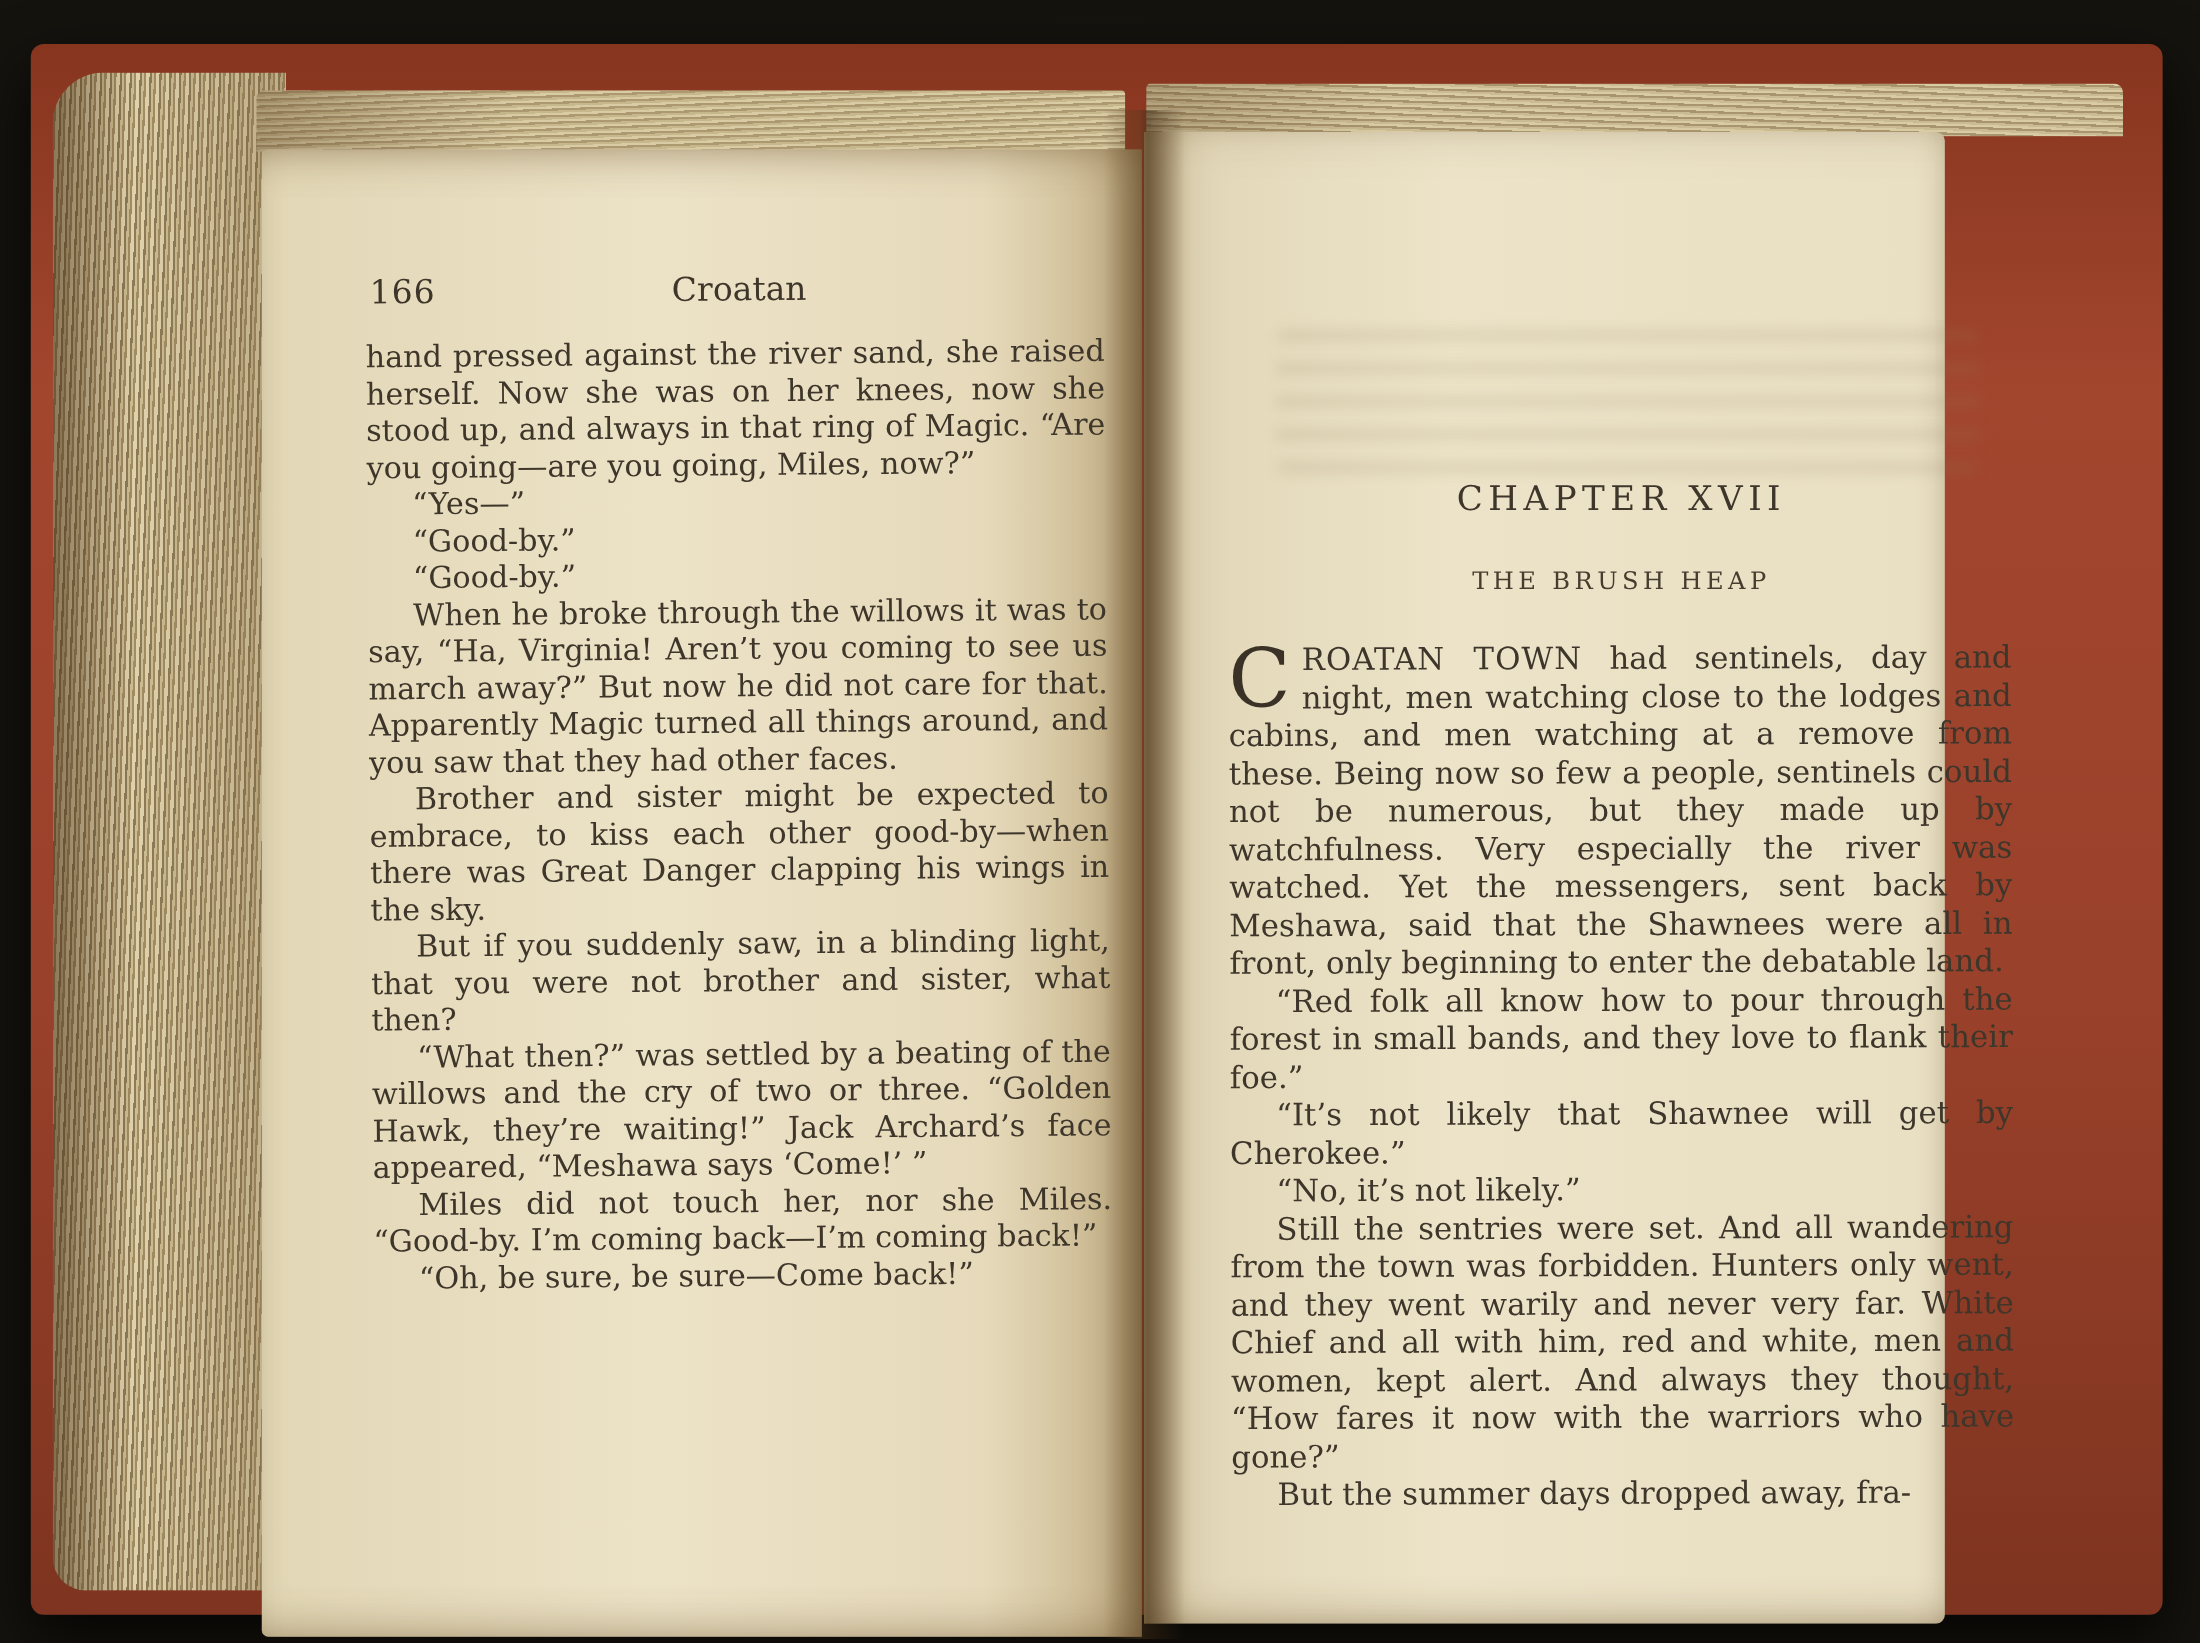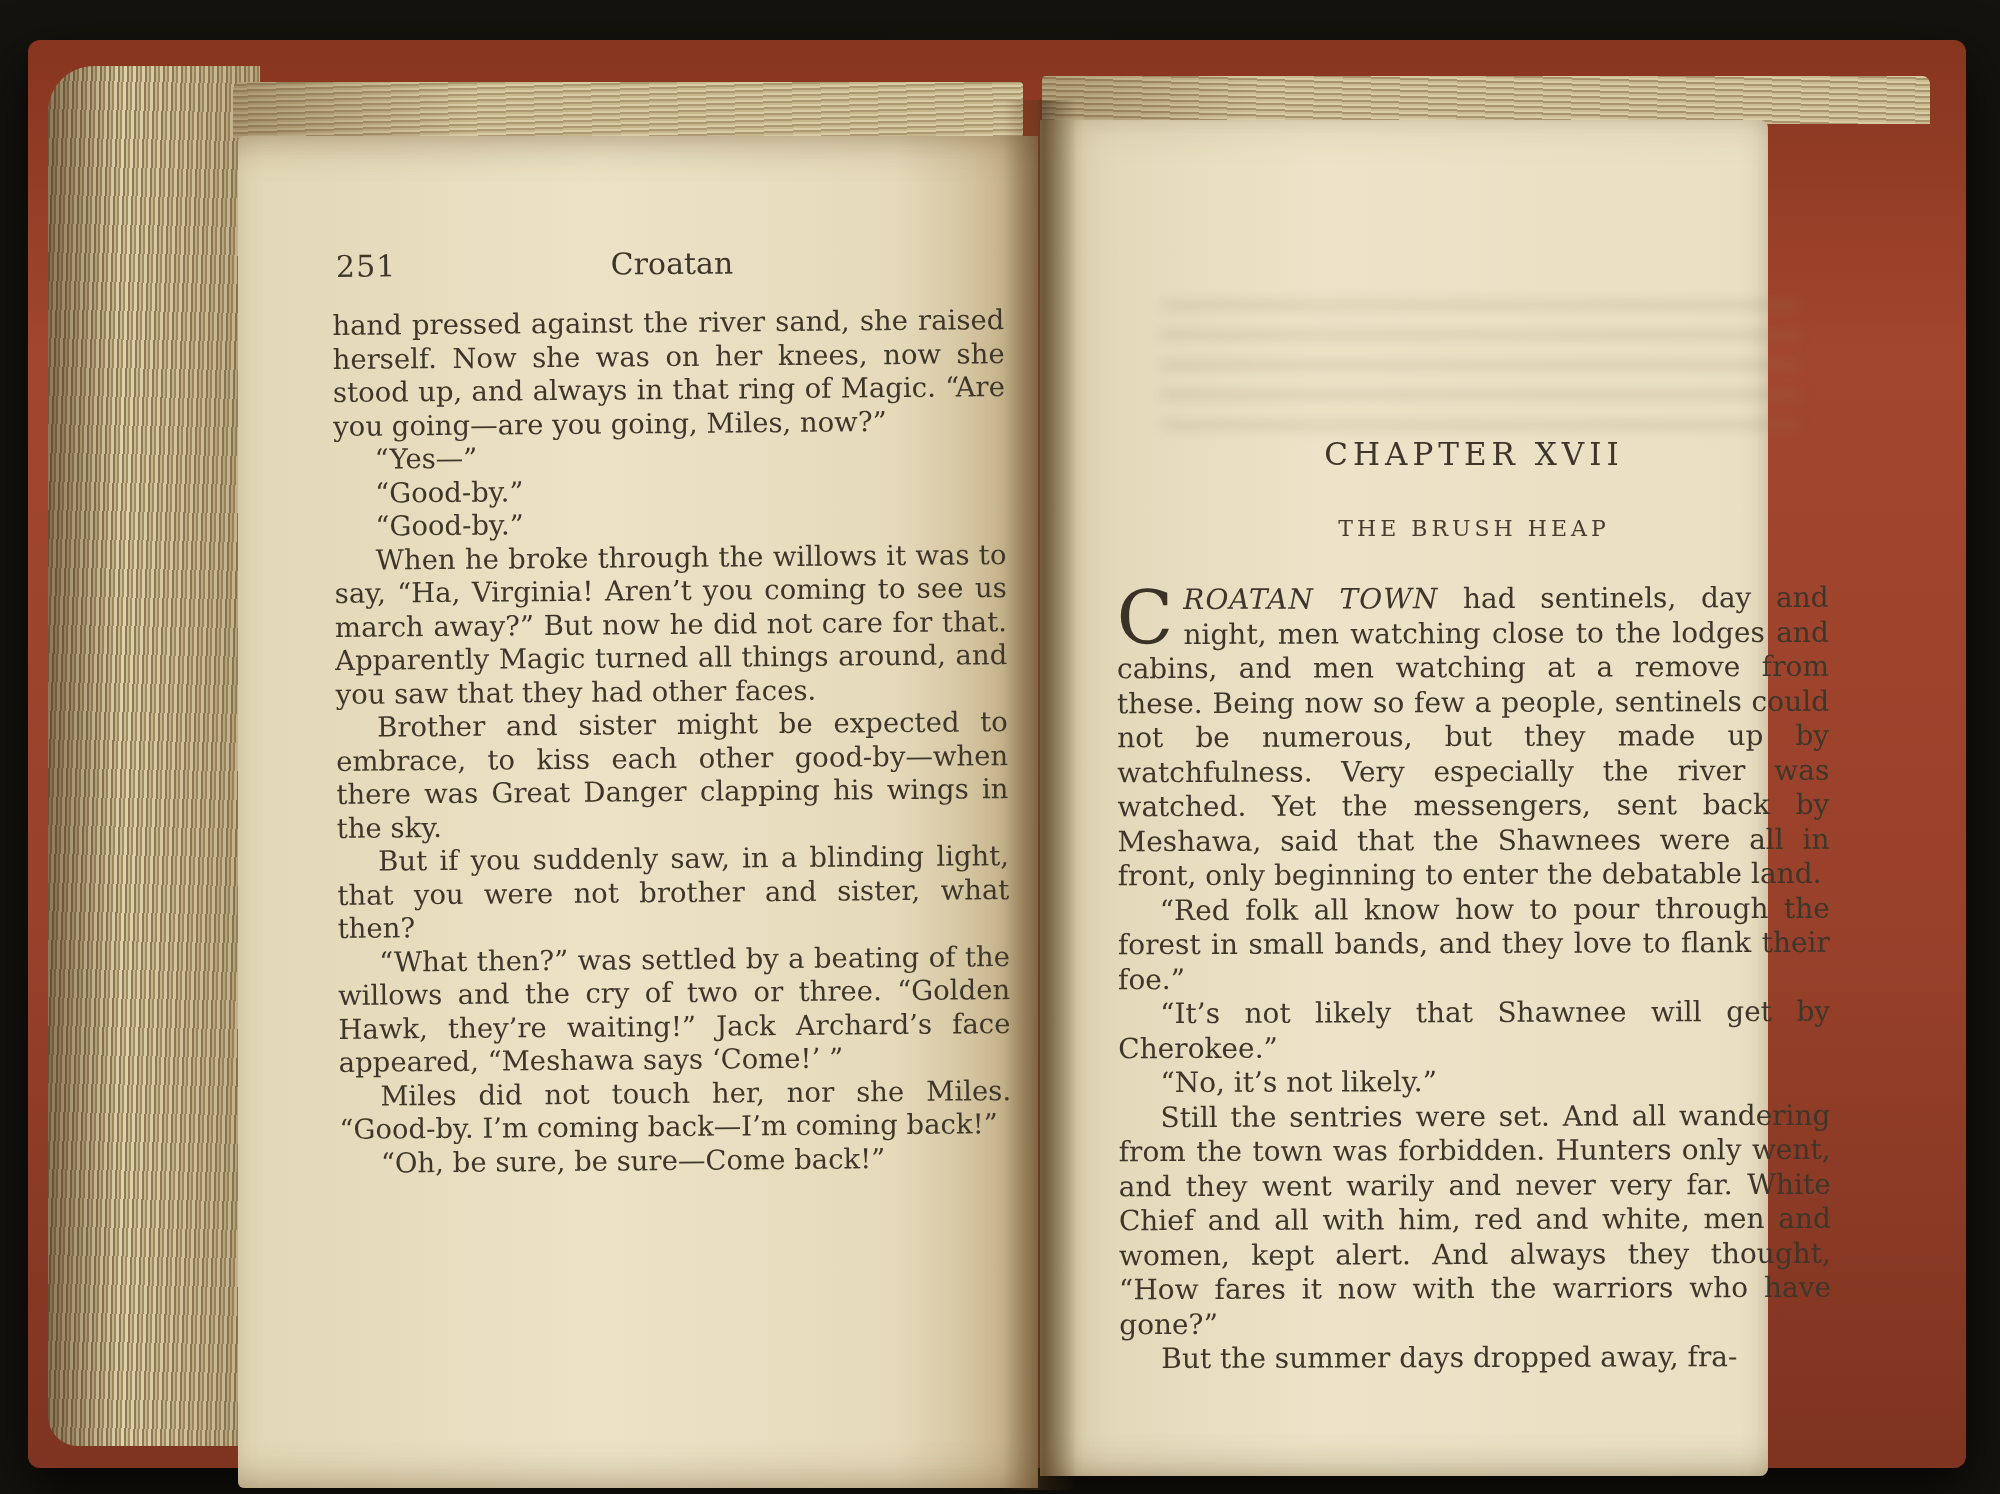--- a/index.html
+++ b/index.html
@@ -93,34 +93,34 @@
     position:absolute;left:78px;top:462px;width:712px;
     font-size:28px;line-height:34.5px;color:#3e362a;
     text-align:justify;transform:rotate(-0.2deg);
   }
   p{margin:0;padding:0;}
   p.indent{text-indent:1.5em;}
   .drop-cap{
     float:left;font-size:74px;line-height:60px;
     padding:4px 10px 0 0;color:#3a3226;
   }
-  .lead-words{letter-spacing:1px;font-style:italic;}
+  .lead-words{letter-spacing:1px;}
 </style>
 </head>
 <body>
 
 <div class="scene">
   <div class="book">
     <div class="page-stack-left"></div>
     <div class="top-edge-left"></div>
     <div class="top-edge-right"></div>
 
     <div class="page page-left">
       <div class="lp-header">
-        <span class="lp-number">251</span>
+        <span class="lp-number">166</span>
         <span class="lp-head">Croatan</span>
       </div>
       <div class="lp-body">
         <p class="noindent">hand pressed against the river sand, she raised herself.  Now she was on her knees, now she stood up, and always in that ring of Magic.  “Are you going—are you going, Miles, now?”</p>
         <p class="indent">“Yes—”</p>
         <p class="indent">“Good-by.”</p>
         <p class="indent">“Good-by.”</p>
         <p class="indent">When he broke through the willows it was to say, “Ha, Virginia!  Aren’t you coming to see us march away?”  But now he did not care for that. Apparently Magic turned all things around, and you saw that they had other faces.</p>
         <p class="indent">Brother and sister might be expected to embrace, to kiss each other good-by—when there was Great Danger clapping his wings in the sky.</p>
         <p class="indent">But if you suddenly saw, in a blinding light, that you were not brother and sister, what then?</p>

